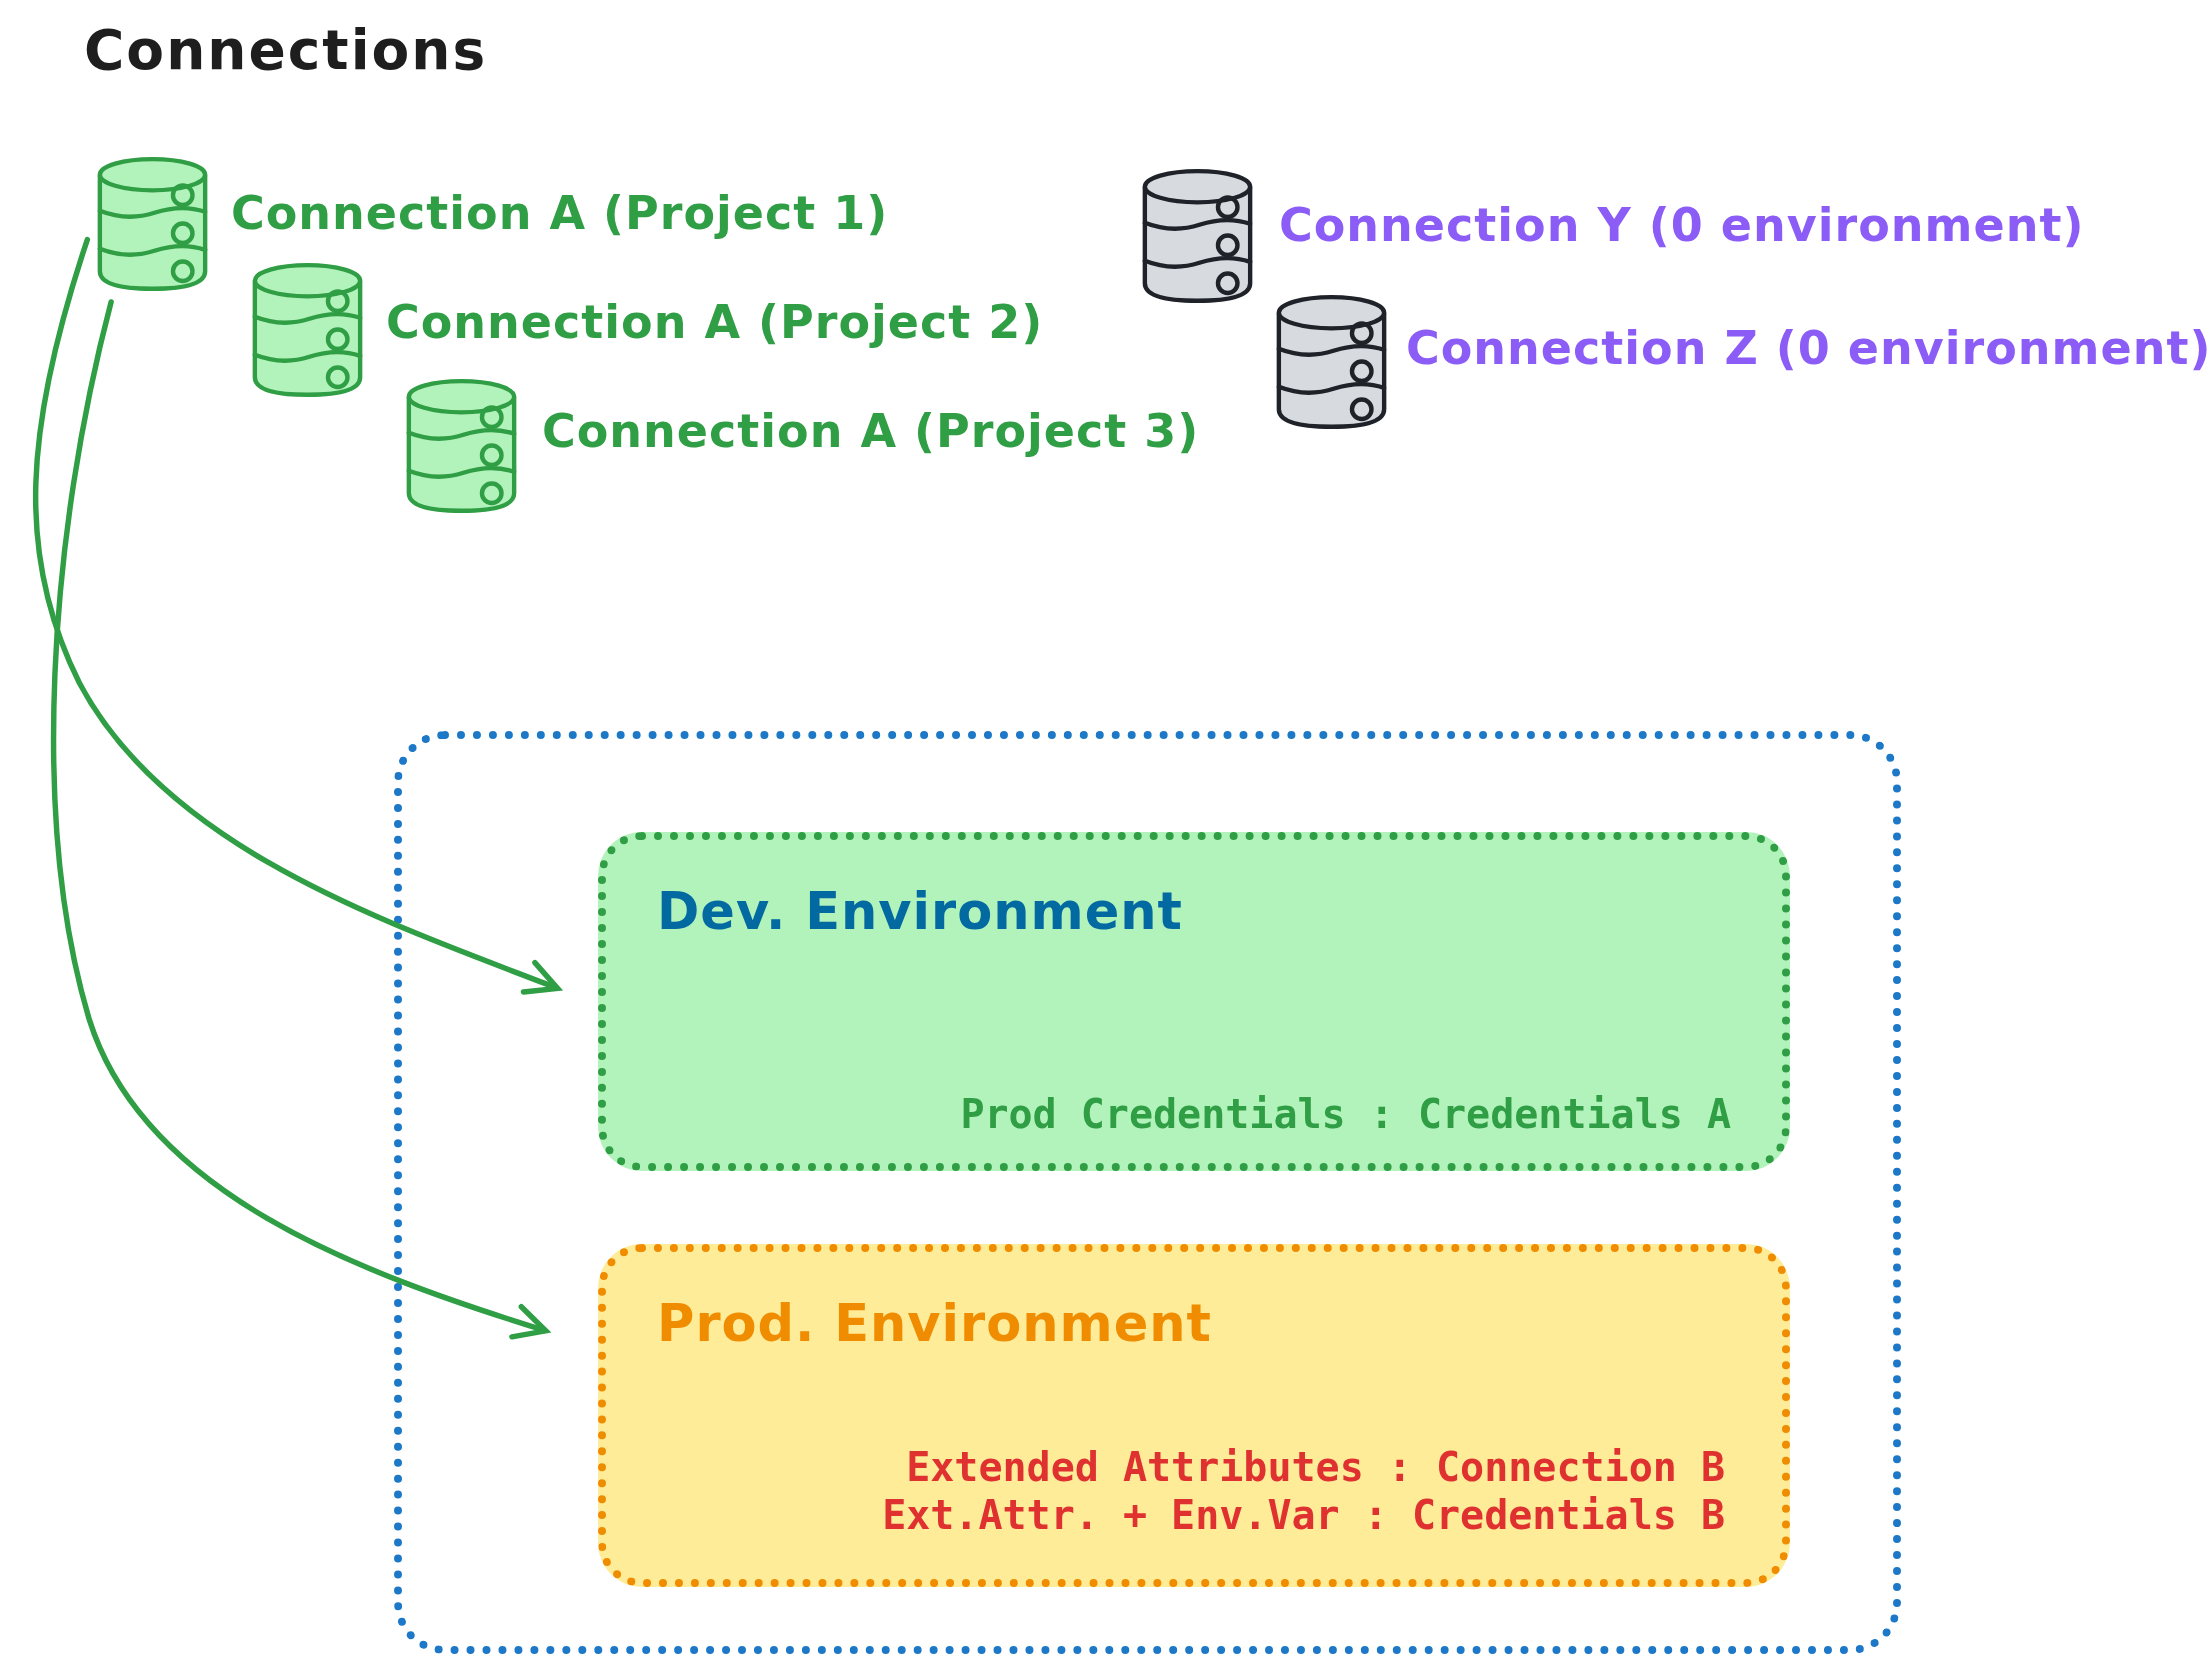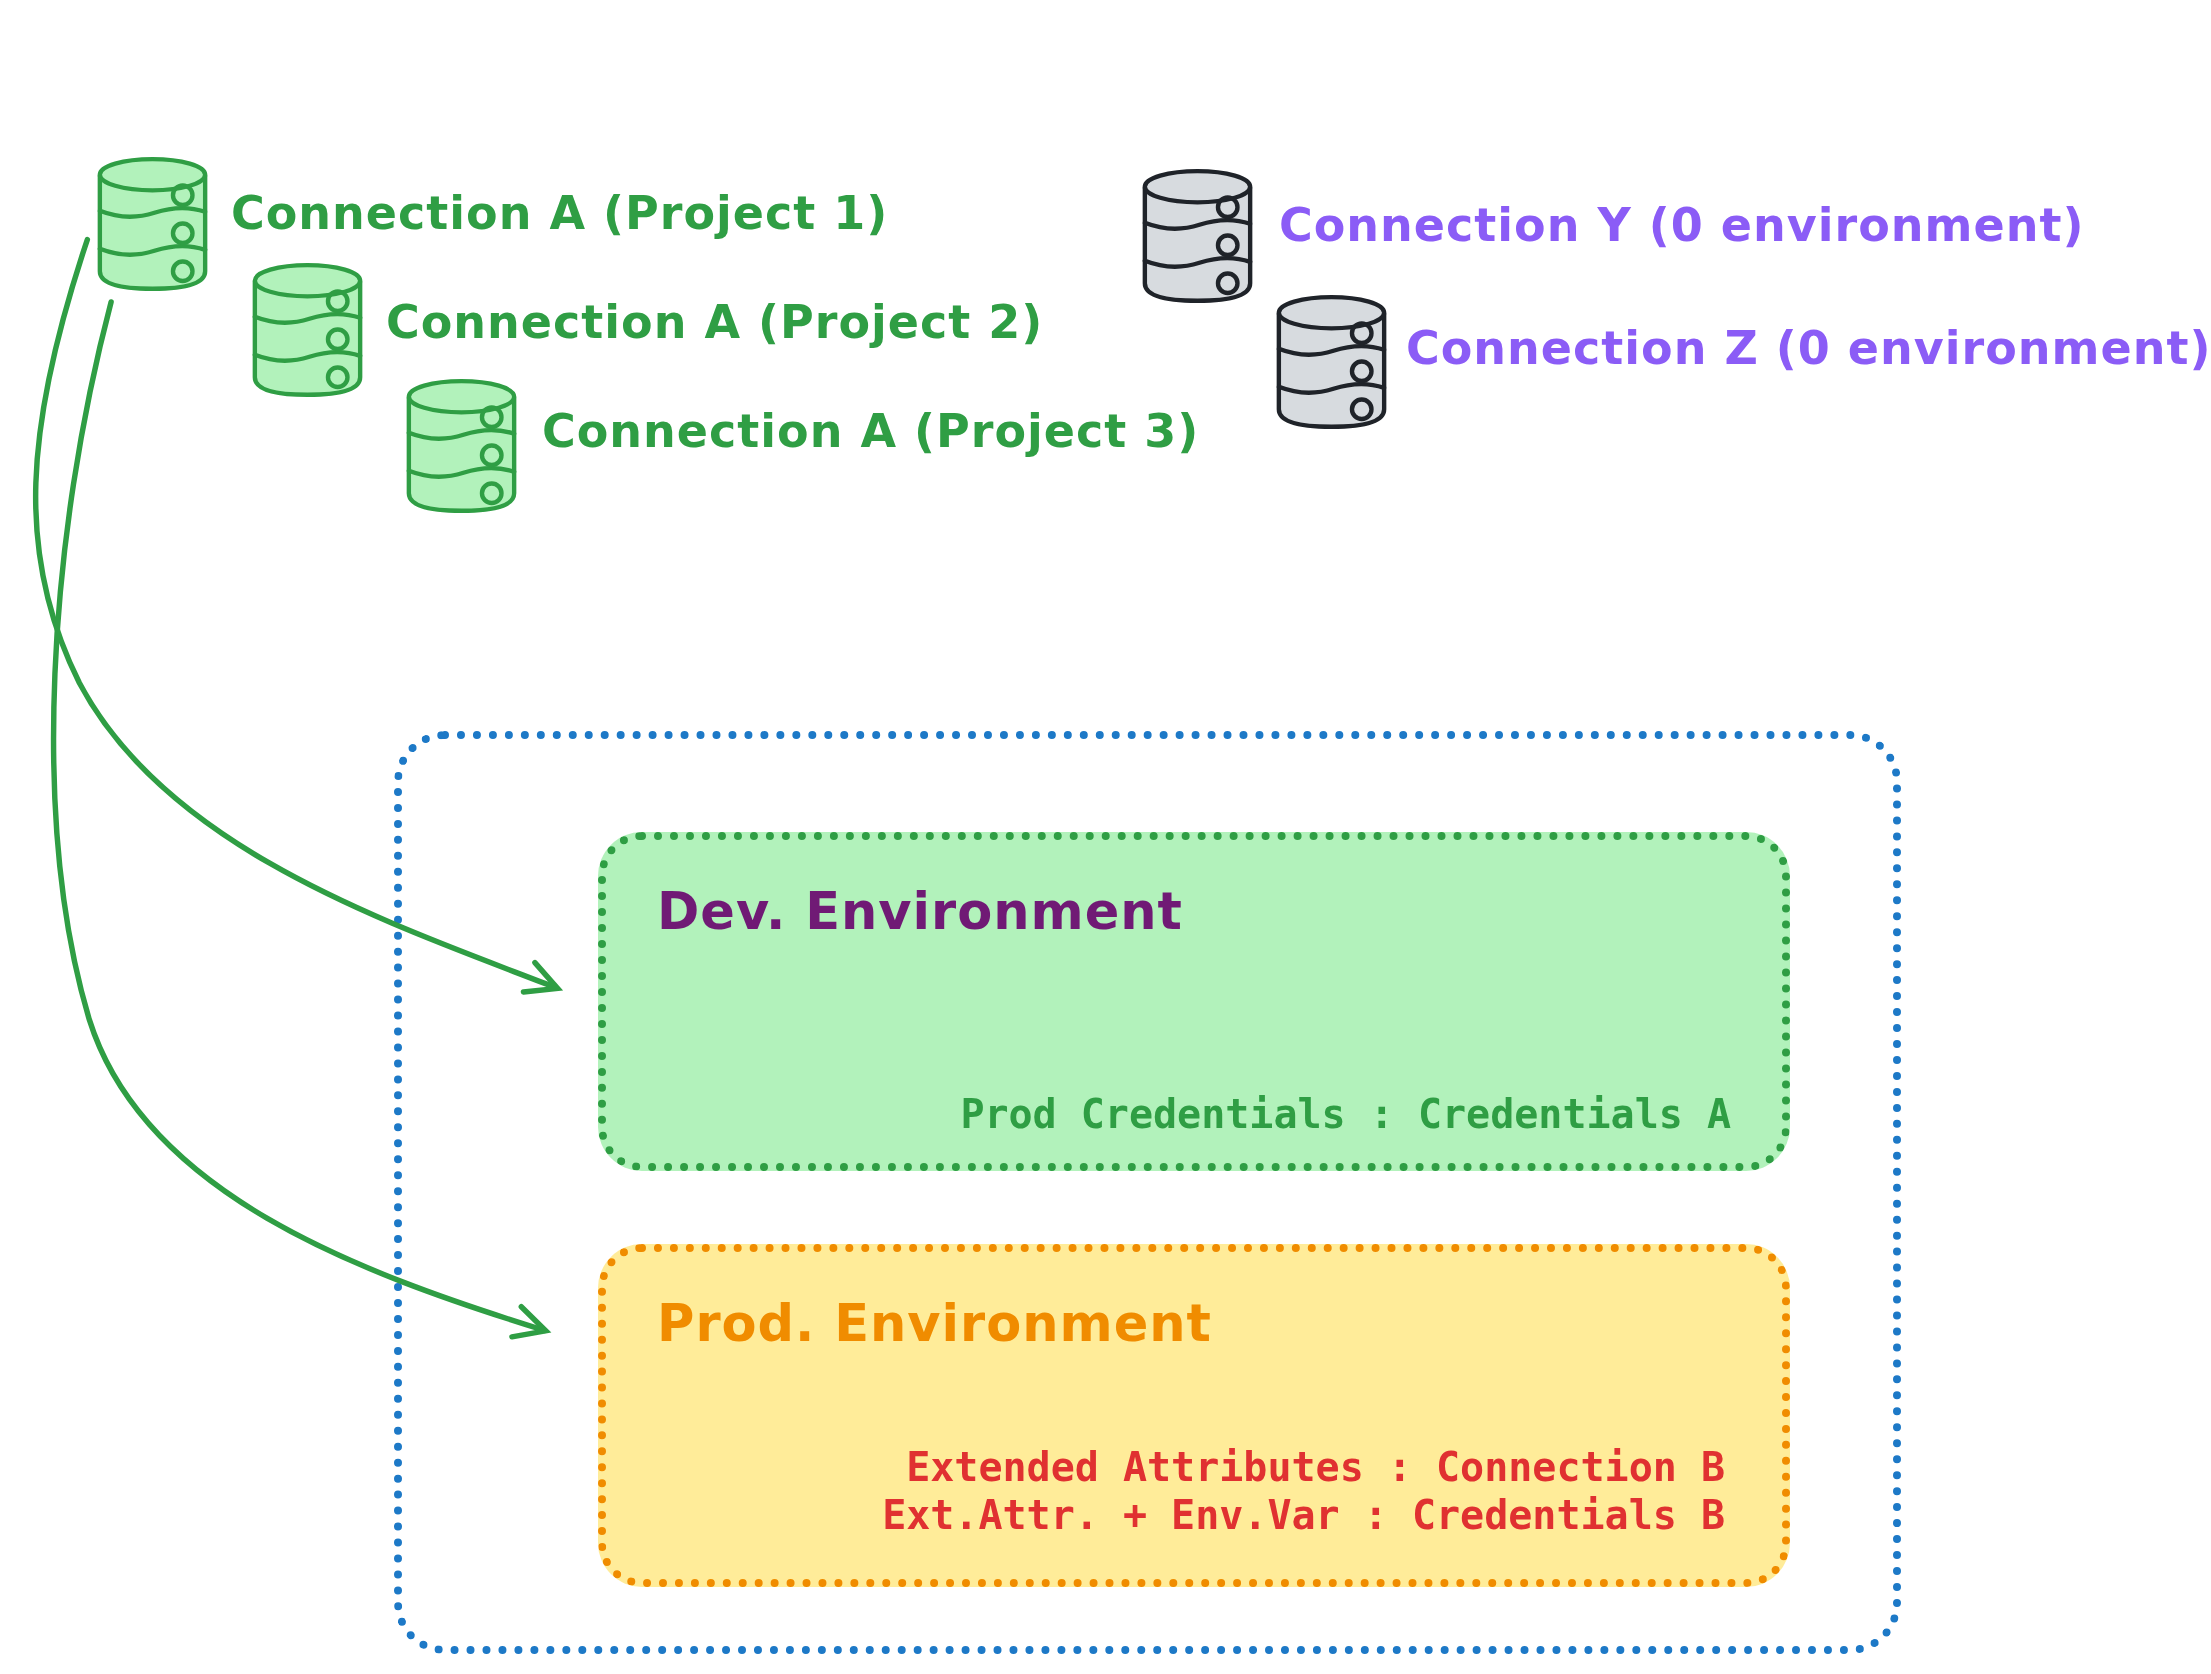--- a/index.html
+++ b/index.html
@@ -29,33 +29,34 @@
   .env-box{position:absolute;border-radius:44px;}
   .env-box.dev{
     left:196px;top:93px;width:1176px;height:323px;
     background:#b2f2bb;border:8px dotted #2f9e44;
   }
   .env-box.prod{
     left:196px;top:505px;width:1176px;height:327px;
     background:#ffec99;border:8px dotted #f08c00;
   }
   .env-title{position:absolute;left:51px;top:42px;font-size:51px;letter-spacing:1px;}
-  .env-title.dev{color:#701a75;}
+  .env-title.dev{color:#0369a1;}
   .env-title.prod{color:#f08c00;}
   .mapping{position:absolute;right:51px;bottom:26px;font-size:40px;color:#2f9e44;}
   .mapping-red{position:absolute;right:57px;bottom:40px;font-size:40px;line-height:1.2;color:#e03131;text-align:right;margin-top:18px;}
 
   .db{position:absolute;width:117px;height:147px;}
   .arrow-layer{position:absolute;left:0;top:0;width:2212px;height:1674px;pointer-events:none;}
 </style>
 </head>
 <body>
 
 <div class="canvas">
 
+  <div class="abs hand page-title">Connections</div>
 
   <svg width="0" height="0" style="position:absolute">
     <defs>
       <g id="db-shape">
         <path d="M6 26 L6 124 Q6 142 60 142 Q114 142 114 124 L114 26" stroke-width="4.5" stroke-linecap="round"></path>
         <ellipse cx="60" cy="25" rx="54" ry="16" stroke-width="4.5"></ellipse>
         <path d="M6 62 Q34 73 62 64 Q90 55 114 63" fill="none" stroke-width="4.5" stroke-linecap="round"></path>
         <path d="M6 101 Q34 112 62 103 Q90 94 114 102" fill="none" stroke-width="4.5" stroke-linecap="round"></path>
         <circle cx="91" cy="46" r="10" fill="none" stroke-width="4.5"></circle>
         <circle cx="91" cy="85" r="10" fill="none" stroke-width="4.5"></circle>

